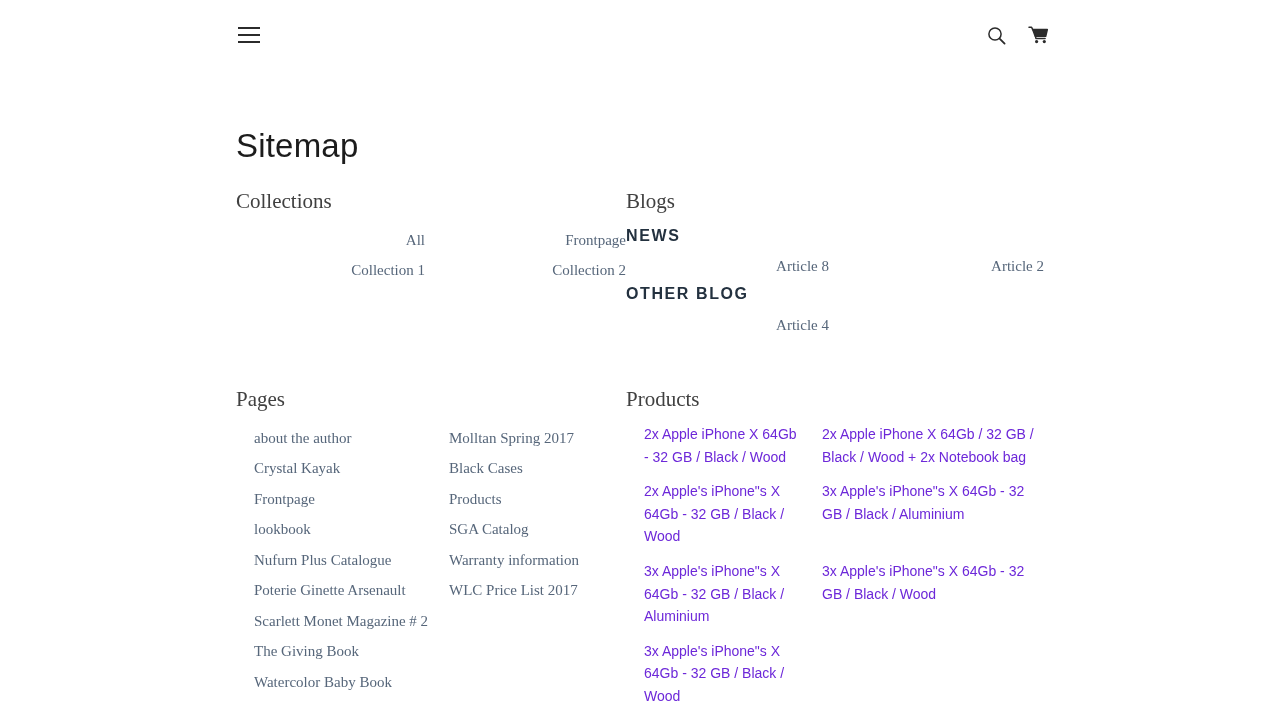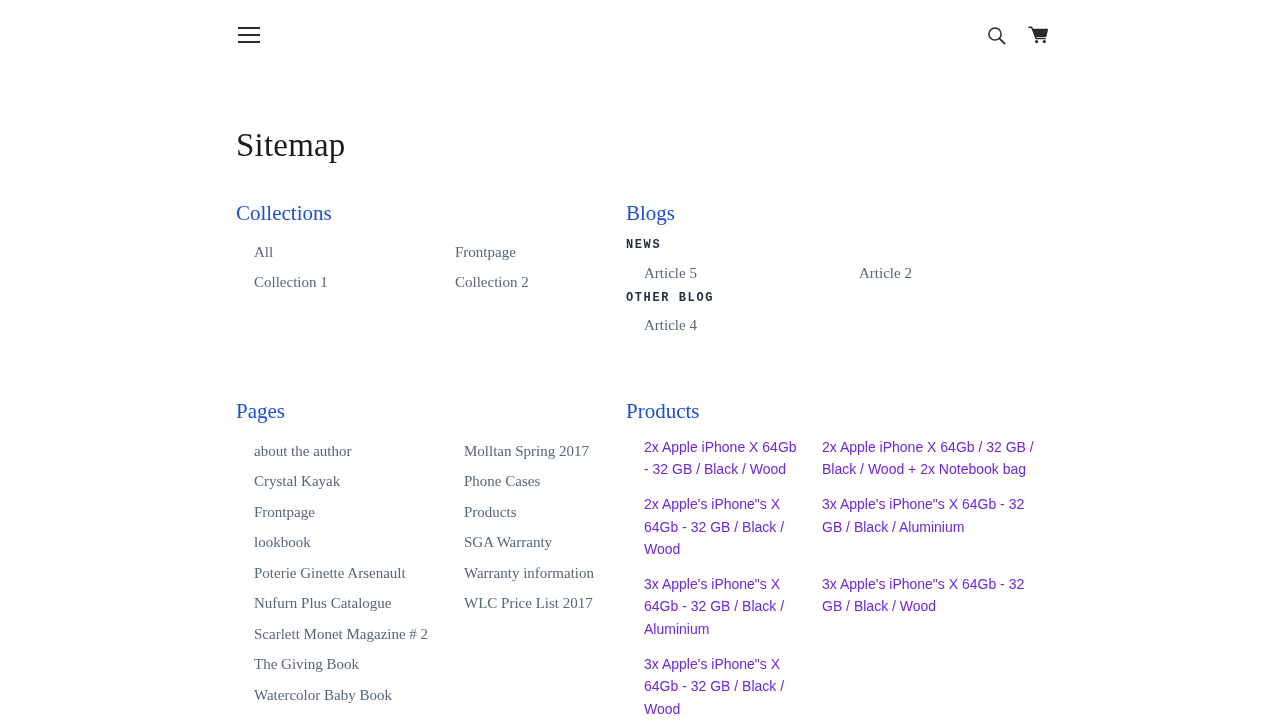--- a/index.html
+++ b/index.html
@@ -65,84 +65,84 @@
     justify-content: center;
     width: 24px;
     height: 24px;
   }
 
   
   .page-wrap {
     padding: 0 236px;
   }
   .page-title {
-    font-family: Liberation Serif, serif;
+    font-family: Liberation Sans, sans-serif;
     font-size: 33px;
     font-weight: 400;
     color: #1c1c1c;
     margin: 56px 0 0 0;
     line-height: 1.2;
     letter-spacing: 0.2px;
   }
 
   .sitemap-grid {
     display: grid;
     grid-template-columns: 390px 1fr;
     column-gap: 0;
     margin-top: 22px;
   }
 
   .block { margin-bottom: 0; }
   .block-title {
     font-family: "Liberation Serif", "DejaVu Serif", serif;
     font-size: 21px;
     font-weight: 400;
-    color: #1d4ed8;
-    margin: 12px 0 10px 0;
+    color: #404040;
+    margin: 0 0 10px 0;
     line-height: 1.3;
   }
 
   .link-cols {
     display: grid;
     grid-template-columns: 1fr 1fr;
     column-gap: 12px;
+    text-align: right;
   }
   .link-col { display: flex; flex-direction: column; }
 
   .sm-link {
     display: block;
     font-family: "Liberation Serif", "DejaVu Serif", serif;
     font-size: 15px;
     line-height: 30px;
     color: #56667a;
     text-decoration: none;
     padding-left: 18px;
     white-space: nowrap;
   }
 
   .blog-group { margin-top: 2px; }
   .blog-group + .blog-group { }
   .blog-group-title {
-    font-family: Liberation Mono, monospace;
-    font-size: 12px;
+    font-family: Liberation Sans, sans-serif;
+    font-size: 16px;
     font-weight: 700;
     letter-spacing: 1.6px;
     color: #23313f;
     text-transform: uppercase;
     margin: 0 0 4px 0;
     line-height: 1.4;
   }
 
   
   .row2 { margin-top: 46px; }
 
   .pages-cols {
     display: grid;
     grid-template-columns: 195px 1fr;
-    gap: 15px;
   }
   .pages-cols .sm-link { line-height: 30.5px; }
 
   
   .products-grid {
     display: grid;
     grid-template-columns: 178px 1fr;
     column-gap: 0;
     row-gap: 0;
     align-items: start;
@@ -210,21 +210,21 @@
       </div>
     </section>
 
     <section class="block">
       <h2 class="block-title">Blogs</h2>
 
       <div class="blog-group">
         <div class="blog-group-title">NEWS</div>
         <div class="link-cols">
           <div class="link-col">
-            <a class="sm-link" href="#">Article 5</a>
+            <a class="sm-link" href="#">Article 8</a>
           </div>
           <div class="link-col">
             <a class="sm-link" href="#">Article 2</a>
           </div>
         </div>
       </div>
 
       <div class="blog-group">
         <div class="blog-group-title">OTHER BLOG</div>
         <div class="link-cols">
@@ -236,31 +236,31 @@
     </section>
 
     <section class="block row2">
       <h2 class="block-title">Pages</h2>
       <div class="pages-cols">
         <div class="link-col">
           <a class="sm-link" href="#">about the author</a>
           <a class="sm-link" href="#">Crystal Kayak</a>
           <a class="sm-link" href="#">Frontpage</a>
           <a class="sm-link" href="#">lookbook</a>
+          <a class="sm-link" href="#">Nufurn Plus Catalogue</a>
           <a class="sm-link" href="#">Poterie Ginette Arsenault</a>
-          <a class="sm-link" href="#">Nufurn Plus Catalogue</a>
           <a class="sm-link" href="#">Scarlett Monet Magazine # 2</a>
           <a class="sm-link" href="#">The Giving Book</a>
           <a class="sm-link" href="#">Watercolor Baby Book</a>
         </div>
         <div class="link-col">
           <a class="sm-link" href="#">Molltan Spring 2017</a>
-          <a class="sm-link" href="#">Phone Cases</a>
+          <a class="sm-link" href="#">Black Cases</a>
           <a class="sm-link" href="#">Products</a>
-          <a class="sm-link" href="#">SGA Warranty</a>
+          <a class="sm-link" href="#">SGA Catalog</a>
           <a class="sm-link" href="#">Warranty information</a>
           <a class="sm-link" href="#">WLC Price List 2017</a>
         </div>
       </div>
     </section>
 
     <section class="block row2">
       <h2 class="block-title">Products</h2>
       <div class="products-grid">
         <a class="prod-link" href="#">2x Apple iPhone X 64Gb - 32 GB / Black / Wood</a>

